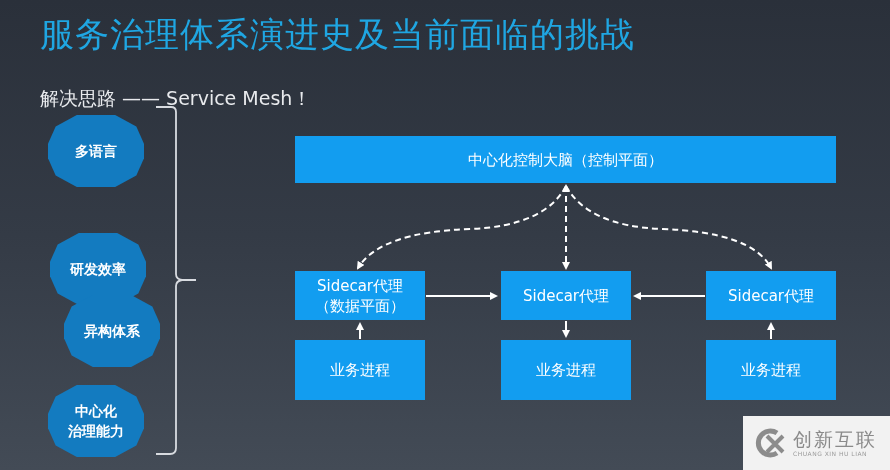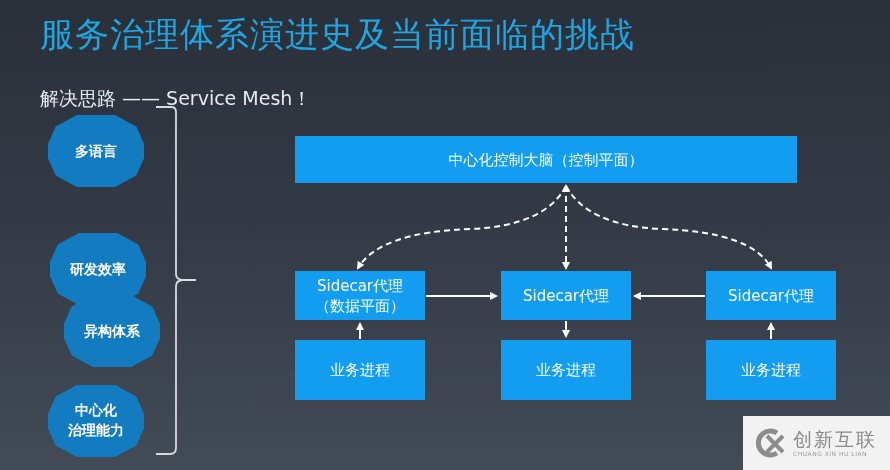--- a/index.html
+++ b/index.html
@@ -42,21 +42,21 @@
   </style>
 </head>
 <body>
 
 <div class="title">服务治理体系演进史及当前面临的挑战</div>
 <div class="subtitle">解决思路 —— Service Mesh！</div>
 
 <div class="challenge" style="left:48px; top:115px;">多语言</div>
 <div class="challenge" style="left:50px; top:205px;margin-top:28px;">研发效率</div>
 <div class="challenge" style="left:64px; top:295px;">异构体系</div>
-<div class="challenge" style="left:48px; top:385px;font-family:Liberation Serif, serif;">中心化
+<div class="challenge" style="left:48px; top:385px;">中心化
 治理能力</div>
 
 <svg class="overlay" width="890" height="470">
   <defs>
     <marker id="ah" markerWidth="8" markerHeight="8" refX="6" refY="4" orient="auto" markerUnits="userSpaceOnUse">
       <path d="M0,0 L8,4 L0,8 Z" fill="#ffffff"></path>
     </marker>
   </defs>
   <path d="M156,107 L171,107 Q176,107 176,112 L176,274 Q176,279 182,280 L196,280 M182,280 Q176,281 176,286 L176,448 Q176,454 170,454 L156,454" fill="none" stroke="#d8dbe0" stroke-width="1.8"></path>
 
@@ -65,21 +65,21 @@
   <path d="M566,186 Q588,226 662,229 Q752,232 771,268" fill="none" stroke="#ffffff" stroke-width="2" stroke-dasharray="6,4" marker-end="url(#ah)"></path>
   <polygon points="562,192 566,184 570,192" fill="#ffffff"></polygon>
 
   <line x1="426" y1="296" x2="496" y2="296" stroke="#ffffff" stroke-width="2" marker-end="url(#ah)"></line>
   <line x1="705" y1="296" x2="635" y2="296" stroke="#ffffff" stroke-width="2" marker-end="url(#ah)"></line>
   <line x1="360" y1="339" x2="360" y2="324" stroke="#ffffff" stroke-width="2" marker-end="url(#ah)"></line>
   <line x1="566" y1="321" x2="566" y2="336" stroke="#ffffff" stroke-width="2" marker-end="url(#ah)"></line>
   <line x1="771" y1="339" x2="771" y2="324" stroke="#ffffff" stroke-width="2" marker-end="url(#ah)"></line>
 </svg>
 
-<div class="box" style="left:295px; top:136px; width:502px; height:47px;">中心化控制大脑（控制平面）</div>
+<div class="box" style="left:295px; top:136px; width:541px; height:47px;">中心化控制大脑（控制平面）</div>
 
 <div class="box" style="left:295px; top:271px; width:130px; height:49px;">Sidecar代理
 （数据平面）</div>
 <div class="box" style="left:501px; top:271px; width:130px; height:49px;">Sidecar代理</div>
 <div class="box" style="left:706px; top:271px; width:130px; height:49px;">Sidecar代理</div>
 
 <div class="box" style="left:295px; top:340px; width:130px; height:60px;">业务进程</div>
 <div class="box" style="left:501px; top:340px; width:130px; height:60px;">业务进程</div>
 <div class="box" style="left:706px; top:340px; width:130px; height:60px;">业务进程</div>
 

